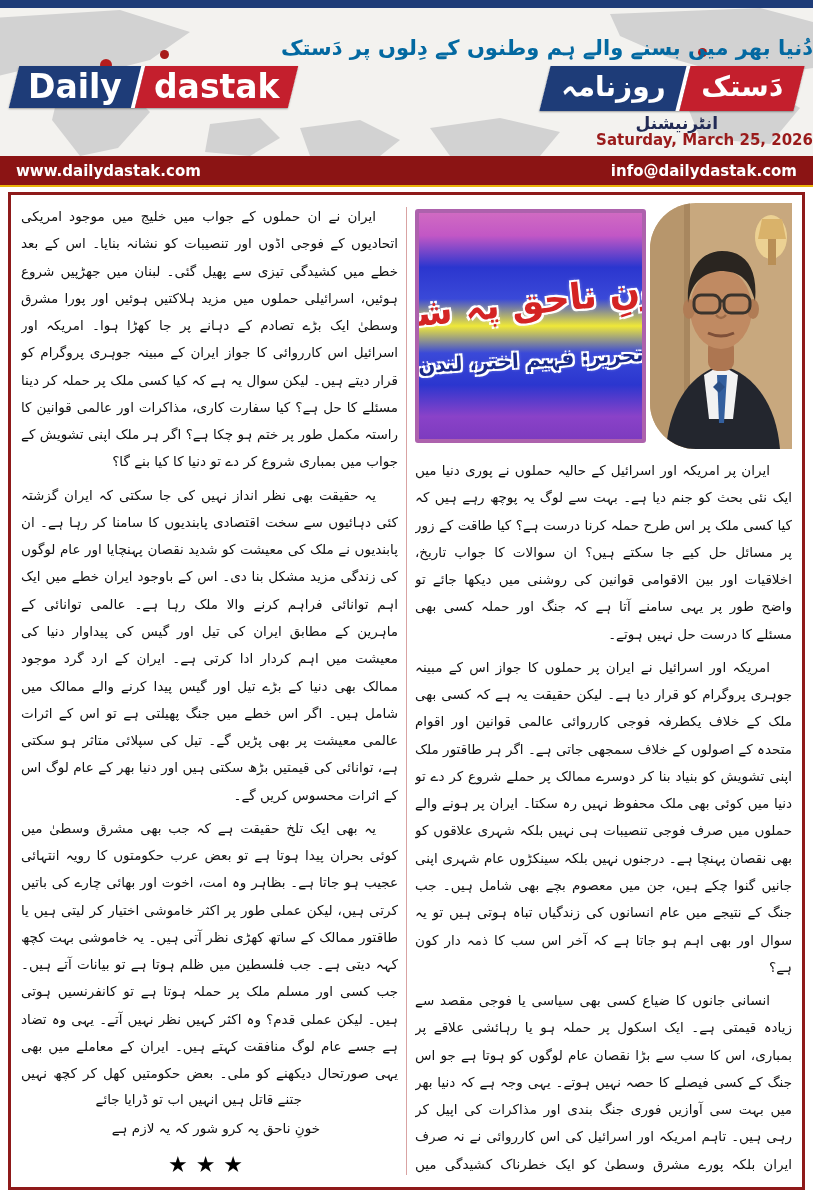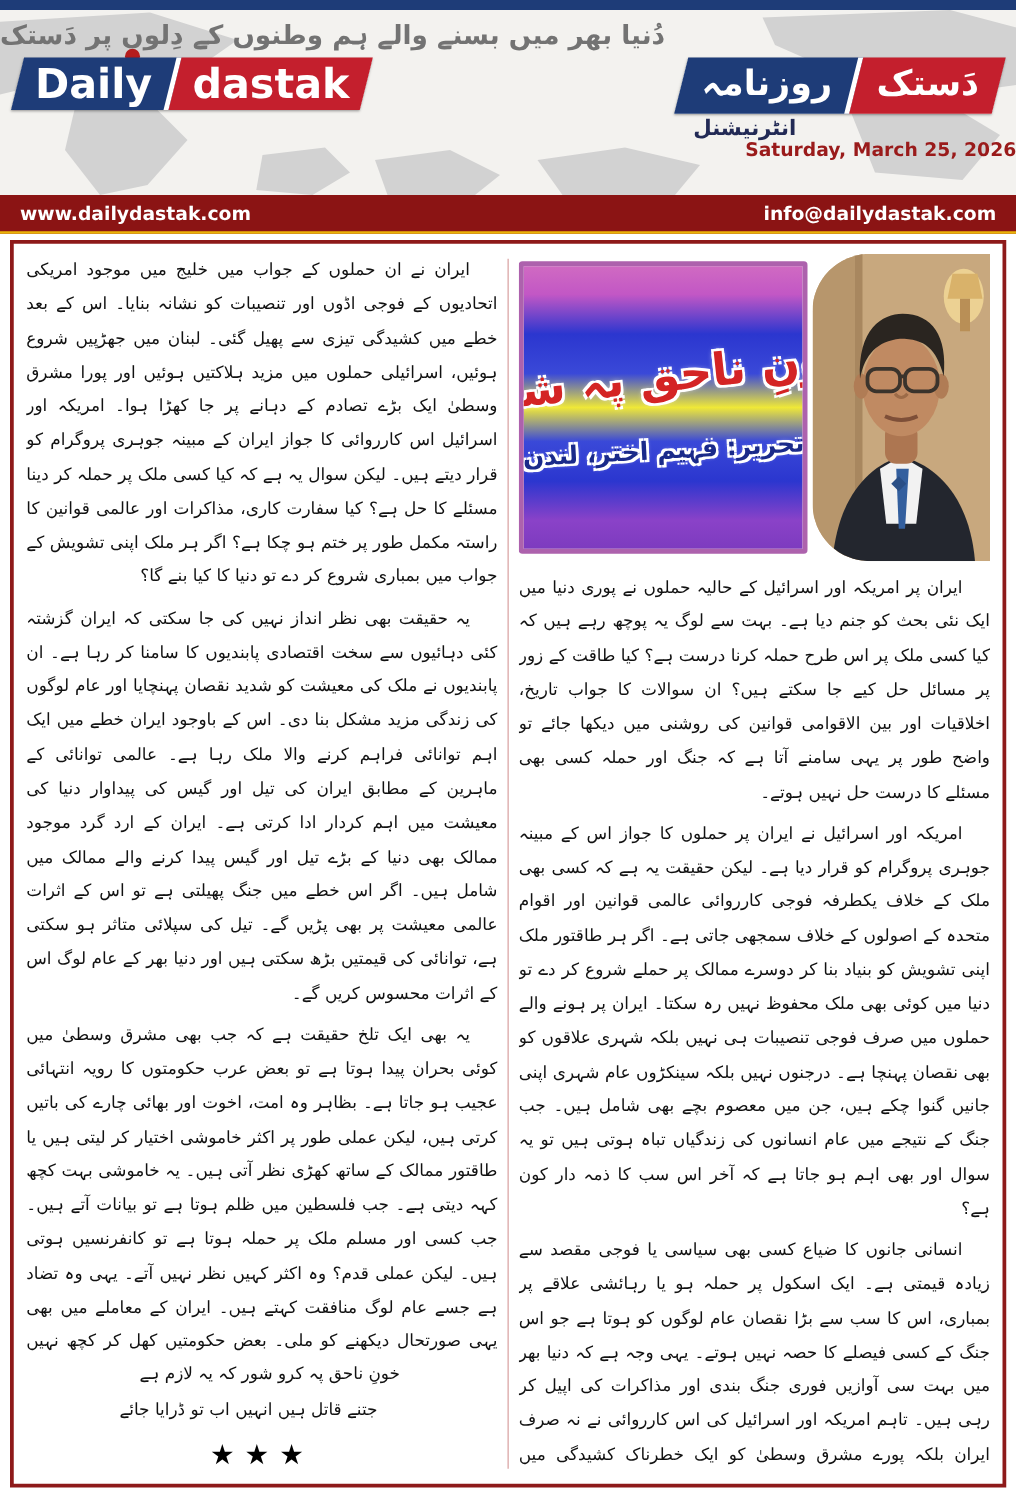--- a/index.html
+++ b/index.html
@@ -4,35 +4,35 @@
 <style>
   html,body{margin:0;padding:0;background:#e9e9e9;}
   .page{position:relative;width:813px;height:1200px;margin:0 auto;background:#ffffff;
         font-family:"DejaVu Sans",sans-serif;overflow:hidden;}
 
   
   .top-strip{height:8px;background:#1e3c78;}
   .masthead{position:relative;height:148px;background:#f3f2ef;overflow:hidden;}
   .mapsvg{position:absolute;inset:0;width:100%;height:100%;}
   .map-dot{position:absolute;width:9px;height:9px;border-radius:50%;background:#a81b1b;}
-  .slogan{position:relative;text-align:left;padding-top:8px;font-size:21px;font-weight:bold;
-          color:#737373;direction:rtl;}
+  .slogan{position:relative;text-align:right;padding-top:8px;font-size:21px;font-weight:bold;
+          color:#0369a1;direction:rtl;margin-top:20px;}
   .logo-row{position:relative;display:flex;justify-content:space-between;align-items:flex-start;
             padding:6px 14px 0 14px;}
   .logo{position:relative;display:inline-block;}
   .logo-band{display:flex;transform:skewX(-14deg);box-shadow:0 1px 2px rgba(0,0,0,.35);}
   .logo-seg{padding:3px 14px;font-size:33px;font-weight:bold;color:#fff;line-height:1.1;}
   .seg-blue{background:#1e3c78;border-right:4px solid #fff;}
   .seg-red{background:#c41f2d;}
   .logo-seg>span{display:inline-block;transform:skewX(14deg);}
   .logo-dot{position:absolute;top:-7px;left:86px;width:12px;height:12px;border-radius:50%;
             background:#b51d1d;}
   .logo-sub-left{text-align:right;font-size:16px;font-weight:bold;letter-spacing:3px;
                  color:#1e3c78;margin-top:2px;padding-right:6px;}
-  .logo-sub-right{text-align:left;font-size:17px;font-weight:bold;color:#222a55;
+  .logo-sub-right{text-align:center;font-size:17px;font-weight:bold;color:#222a55;
                   margin-top:2px;padding-left:10px;direction:rtl;}
   .urdu-logo .logo-seg{font-size:28px;padding:6px 16px 8px 16px;}
   .date-line{position:relative;text-align:right;font-size:15px;font-weight:bold;
              color:#9a1b1b;margin-top:-2px;}
 
   
   .info-bar{display:flex;justify-content:space-between;align-items:center;height:29px;
             background:#8b1414;border-bottom:2px solid #eab308;padding:0 16px;}
   .info-bar .cell{color:#fff;font-weight:bold;font-size:15px;}
   .info-bar .center{font-size:17px;}
@@ -175,21 +175,21 @@
 
       <div class="col-divider"></div>
 
       <div class="col">
         <div class="col-text">
             <p class="para">ایران نے ان حملوں کے جواب میں خلیج میں موجود امریکی اتحادیوں کے فوجی اڈوں اور تنصیبات کو نشانہ بنایا۔ اس کے بعد خطے میں کشیدگی تیزی سے پھیل گئی۔ لبنان میں جھڑپیں شروع ہوئیں، اسرائیلی حملوں میں مزید ہلاکتیں ہوئیں اور پورا مشرق وسطیٰ ایک بڑے تصادم کے دہانے پر جا کھڑا ہوا۔ امریکہ اور اسرائیل اس کارروائی کا جواز ایران کے مبینہ جوہری پروگرام کو قرار دیتے ہیں۔ لیکن سوال یہ ہے کہ کیا کسی ملک پر حملہ کر دینا مسئلے کا حل ہے؟ کیا سفارت کاری، مذاکرات اور عالمی قوانین کا راستہ مکمل طور پر ختم ہو چکا ہے؟ اگر ہر ملک اپنی تشویش کے جواب میں بمباری شروع کر دے تو دنیا کا کیا بنے گا؟</p>
             <p class="para">یہ حقیقت بھی نظر انداز نہیں کی جا سکتی کہ ایران گزشتہ کئی دہائیوں سے سخت اقتصادی پابندیوں کا سامنا کر رہا ہے۔ ان پابندیوں نے ملک کی معیشت کو شدید نقصان پہنچایا اور عام لوگوں کی زندگی مزید مشکل بنا دی۔ اس کے باوجود ایران خطے میں ایک اہم توانائی فراہم کرنے والا ملک رہا ہے۔ عالمی توانائی کے ماہرین کے مطابق ایران کی تیل اور گیس کی پیداوار دنیا کی معیشت میں اہم کردار ادا کرتی ہے۔ ایران کے ارد گرد موجود ممالک بھی دنیا کے بڑے تیل اور گیس پیدا کرنے والے ممالک میں شامل ہیں۔ اگر اس خطے میں جنگ پھیلتی ہے تو اس کے اثرات عالمی معیشت پر بھی پڑیں گے۔ تیل کی سپلائی متاثر ہو سکتی ہے، توانائی کی قیمتیں بڑھ سکتی ہیں اور دنیا بھر کے عام لوگ اس کے اثرات محسوس کریں گے۔</p>
             <p class="para">یہ بھی ایک تلخ حقیقت ہے کہ جب بھی مشرق وسطیٰ میں کوئی بحران پیدا ہوتا ہے تو بعض عرب حکومتوں کا رویہ انتہائی عجیب ہو جاتا ہے۔ بظاہر وہ امت، اخوت اور بھائی چارے کی باتیں کرتی ہیں، لیکن عملی طور پر اکثر خاموشی اختیار کر لیتی ہیں یا طاقتور ممالک کے ساتھ کھڑی نظر آتی ہیں۔ یہ خاموشی بہت کچھ کہہ دیتی ہے۔ جب فلسطین میں ظلم ہوتا ہے تو بیانات آتے ہیں۔ جب کسی اور مسلم ملک پر حملہ ہوتا ہے تو کانفرنسیں ہوتی ہیں۔ لیکن عملی قدم؟ وہ اکثر کہیں نظر نہیں آتے۔ یہی وہ تضاد ہے جسے عام لوگ منافقت کہتے ہیں۔ ایران کے معاملے میں بھی یہی صورتحال دیکھنے کو ملی۔ بعض حکومتیں کھل کر کچھ نہیں کہہ رہی ہیں، کچھ محتاط بیانات دے رہی ہیں، اور کچھ شاید دل ہی دل میں طاقتور اتحادیوں کو ناراض نہیں کرنا چاہتیں۔ لیکن سوال یہ ہے کہ اگر آج ایک ملک نشانہ بن رہا ہے تو کل کسی اور کی باری بھی آ سکتی ہے۔</p>
           </div>
         <div class="couplet">
+          <div class="couplet-line l2">جتنے قاتل ہیں انہیں اب تو ڈرایا جائے</div>
           <div class="couplet-line">خونِ ناحق پہ کرو شور کہ یہ لازم ہے</div>
-          <div class="couplet-line l2">جتنے قاتل ہیں انہیں اب تو ڈرایا جائے</div>
         </div>
         <div class="end-stars">★★★</div>
       </div>
 
     </div>
   </div>
 </div>
 
 </body></html>

